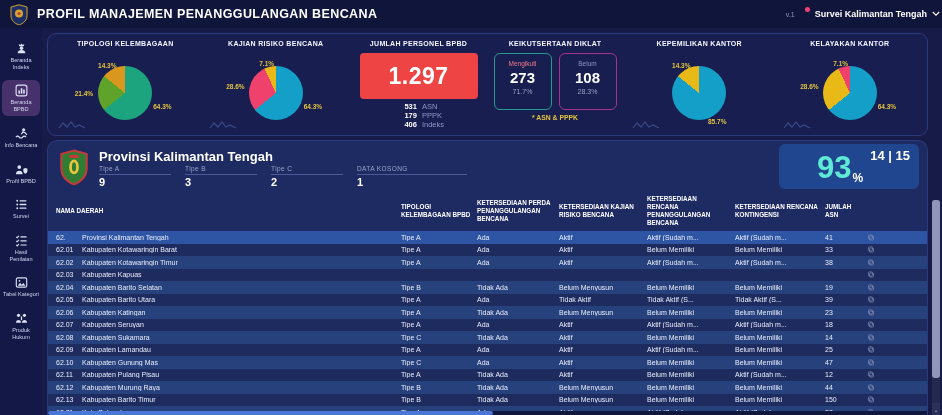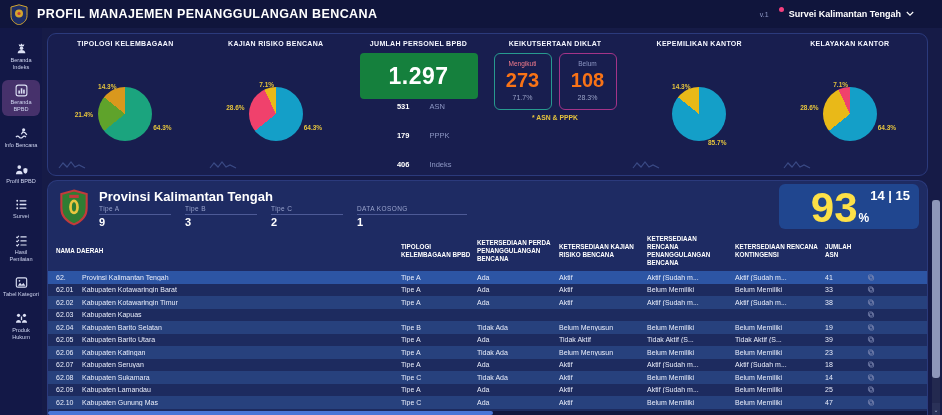--- a/index.html
+++ b/index.html
@@ -1,20 +1,20 @@
 <!DOCTYPE html>
 <html><head>
 <meta charset="utf-8">
 <style>
   html,body{margin:0;padding:0;background:#0d1133;}
   *{box-sizing:border-box;font-family:"Liberation Sans","DejaVu Sans",sans-serif;}
   .canvas{position:relative;width:942px;height:415px;background:#161b47;overflow:hidden;}
 
   
-  .hdr{position:absolute;top:0;left:0;right:0;height:28px;background:#10153c;display:flex;align-items:center;justify-content:space-between;padding:0 28px 0 10px;z-index:5;}
+  .hdr{position:absolute;top:0;left:0;right:0;height:28px;background:#10153c;display:flex;align-items:center;justify-content:space-between;padding:0 2px 0 10px;z-index:5;}
   .hdr-left{display:flex;align-items:center;gap:9px;}
   .hdr-title{color:#fff;font-size:12.5px;font-weight:800;letter-spacing:.4px;}
   .hdr-right{display:flex;align-items:center;gap:10px;}
   .ver{color:#8d97c4;font-size:7px;}
   .admin{display:flex;align-items:center;gap:5px;background:none;border:none;cursor:pointer;padding:0;}
   .admin-dot{width:5px;height:5px;border-radius:50%;background:#f43f7e;transform:translateY(-5px);}
   .admin-name{color:#fff;font-size:9px;font-weight:700;}
 
   
   .side{position:absolute;top:28px;left:0;bottom:0;width:42px;background:#131847;display:flex;flex-direction:column;align-items:center;padding-top:10px;gap:7px;z-index:4;}
@@ -30,51 +30,51 @@
   
   .strip{flex:0 0 97px;border:1px solid #2b3a7c;border-radius:9px;background:#181e4f;display:flex;padding:4px 2px;}
   .card{flex:1;position:relative;display:flex;flex-direction:column;padding:2px 4px;}
   .card-title{color:#f4f6ff;font-size:7px;font-weight:700;text-align:center;letter-spacing:.3px;flex:0 0 10px;}
   .pie-wrap{position:relative;flex:1;}
   .pie{position:absolute;left:50%;top:54%;width:54px;height:54px;border-radius:50%;transform:translate(-50%,-50%);}
   .pie-label{position:absolute;font-size:6.5px;font-weight:700;color:#e5c43e;transform:translate(-50%,-50%);white-space:nowrap;}
   .spark{position:absolute;left:8px;bottom:2px;}
 
   .card.personel{flex:0 0 135px;}
-  .pers-box{width:118px;height:46px;margin:3px auto 0;background:#15803d;border-radius:4px;display:flex;align-items:center;justify-content:center;}
+  .pers-box{width:118px;height:46px;margin:3px auto 0;background:#ef4444;border-radius:4px;display:flex;align-items:center;justify-content:center;}
   .pers-total{color:#fff;font-size:23px;font-weight:800;letter-spacing:.5px;}
-  .pers-stats{margin:3px auto 0;display:grid;grid-template-columns:24px auto;column-gap:5px;row-gap:0;font-size:7.5px;line-height:1.2;gap:20px;}
+  .pers-stats{margin:3px auto 0;display:grid;grid-template-columns:24px auto;column-gap:5px;row-gap:0;font-size:7.5px;line-height:1.2;}
   .pers-num{color:#fff;font-weight:800;text-align:right;}
   .pers-lab{color:#8d97c4;}
 
   .card.diklat{flex:0 0 138px;}
   .dk-boxes{display:flex;justify-content:center;gap:7px;margin-top:3px;}
   .dk-box{width:58px;height:57px;border-radius:6px;border:1px solid;display:flex;flex-direction:column;align-items:center;padding-top:6px;}
   .dk-box.b0{border-color:#279a8f;}
   .dk-box.b1{border-color:#a43488;}
   .dk-lab0{color:#f47c8c;font-size:6.5px;}
   .dk-lab1{color:#8d97c4;font-size:6.5px;}
-  .dk-val{color:#f97316;font-size:20px;font-weight:800;margin-top:2px;}
+  .dk-val{color:#ffffff;font-size:15px;font-weight:800;margin-top:2px;}
   .dk-pct{color:#9aa3c7;font-size:7px;margin-top:2px;}
   .dk-note{color:#e5c43e;font-size:6.8px;font-weight:700;text-align:center;margin-top:4px;}
 
   
   .tcard{flex:1;margin-top:4px;background:#1e2b63;border:1px solid #2b3a7c;border-bottom:none;border-radius:10px 10px 0 0;position:relative;overflow:hidden;display:flex;flex-direction:column;}
   .t-head{flex:0 0 50px;position:relative;display:flex;align-items:center;padding:4px 10px 0;}
   .emb{flex:0 0 32px;margin-right:9px;}
   .t-head-info{display:flex;flex-direction:column;}
   .t-title{color:#fff;font-size:13px;font-weight:800;}
   .t-stats{display:flex;gap:14px;margin-top:1px;}
   .t-stat{display:flex;flex-direction:column;}
   .t-stat-label{color:#99a3cc;font-size:6.5px;letter-spacing:.4px;border-bottom:1px solid #4d5a96;padding-bottom:2px;min-width:72px;}
   .t-stat-value{color:#fff;font-size:11px;font-weight:700;margin-top:1px;}
   .score-box{position:absolute;right:8px;top:3px;width:140px;height:45px;background:#20468f;border-radius:6px;}
   .counter{position:absolute;top:4px;right:9px;color:#fff;font-size:13px;font-weight:700;}
   .score{position:absolute;left:0;right:18px;top:2px;bottom:0;display:flex;align-items:center;justify-content:center;}
-  .score-num{color:#fde047;font-size:42px;font-weight:800;line-height:1;}
+  .score-num{color:#5eead4;font-size:31px;font-weight:800;line-height:1;}
   .score-unit{color:#fff;font-size:12px;font-weight:700;align-self:flex-end;margin:0 0 4px 1px;}
 
   .t-cols{flex:0 0 40px;display:flex;align-items:center;padding-left:8px;}
   .t-col{color:#fff;font-size:6.3px;font-weight:700;line-height:1.3;padding-right:6px;}
   .t-body{flex:1;overflow:hidden;}
   .trow{display:flex;align-items:center;height:12.5px;padding-left:8px;cursor:pointer;}
   .trow.light{background:#27417d;}
   .trow.dark{background:#1d2b5f;}
   .trow.sel{background:#2d55a4;}
   .c{color:#e9edfa;font-size:7px;white-space:nowrap;overflow:hidden;padding-right:6px;}

